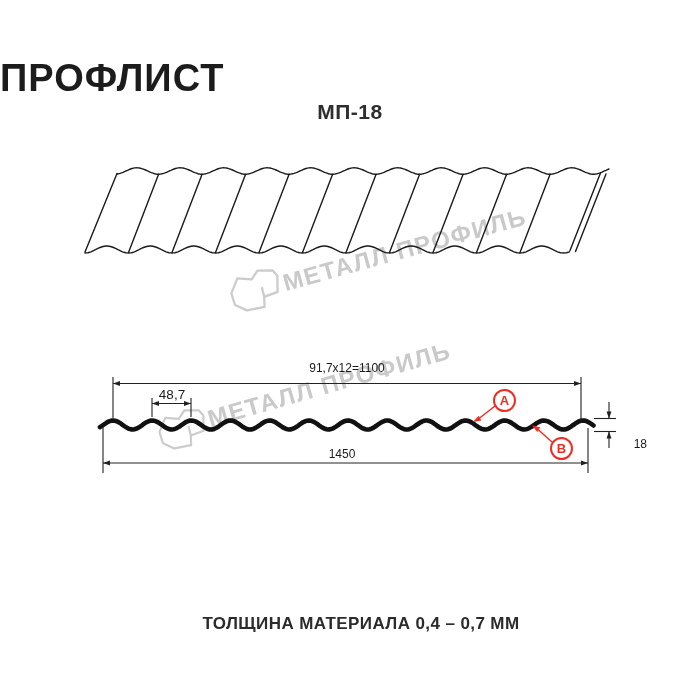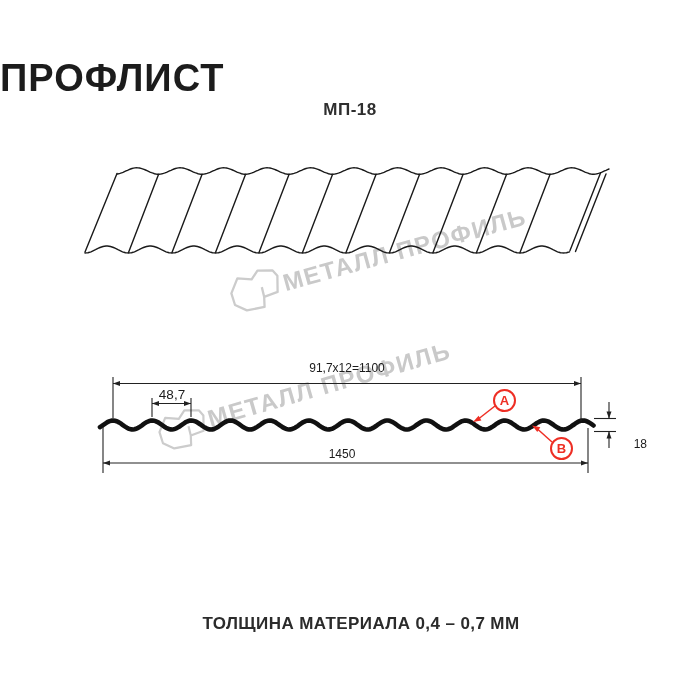--- a/index.html
+++ b/index.html
@@ -8,21 +8,21 @@
     background:#ffffff;font-family:"Liberation Sans",sans-serif;
   }
   .abs{position:absolute;}
   
   .title{
     left:0;right:0;top:57px;
     font-size:38px;font-weight:800;letter-spacing:1px;color:#1c1c1c;
   }
   .subtitle{
     left:0;right:0;top:100px;text-align:center;
-    font-size:17px;font-weight:700;color:#2e2e2e;letter-spacing:0.5px;
+    font-size:21px;font-weight:700;color:#2e2e2e;letter-spacing:0.5px;
   }
   
   .wm-text{
     color:#c9c9c9;font-size:24px;font-weight:700;letter-spacing:1.5px;
     white-space:nowrap;line-height:26px;z-index:1;
   }
   .wm1-text{left:287px;top:270px;transform:rotate(-15.5deg);transform-origin:0 100%;}
   .wm2-text{left:212px;top:406px;transform:rotate(-16deg);transform-origin:0 100%;}
   .wm-logo{z-index:1;}
   .wm1-logo{left:227px;top:267px;transform:rotate(-8deg);}

